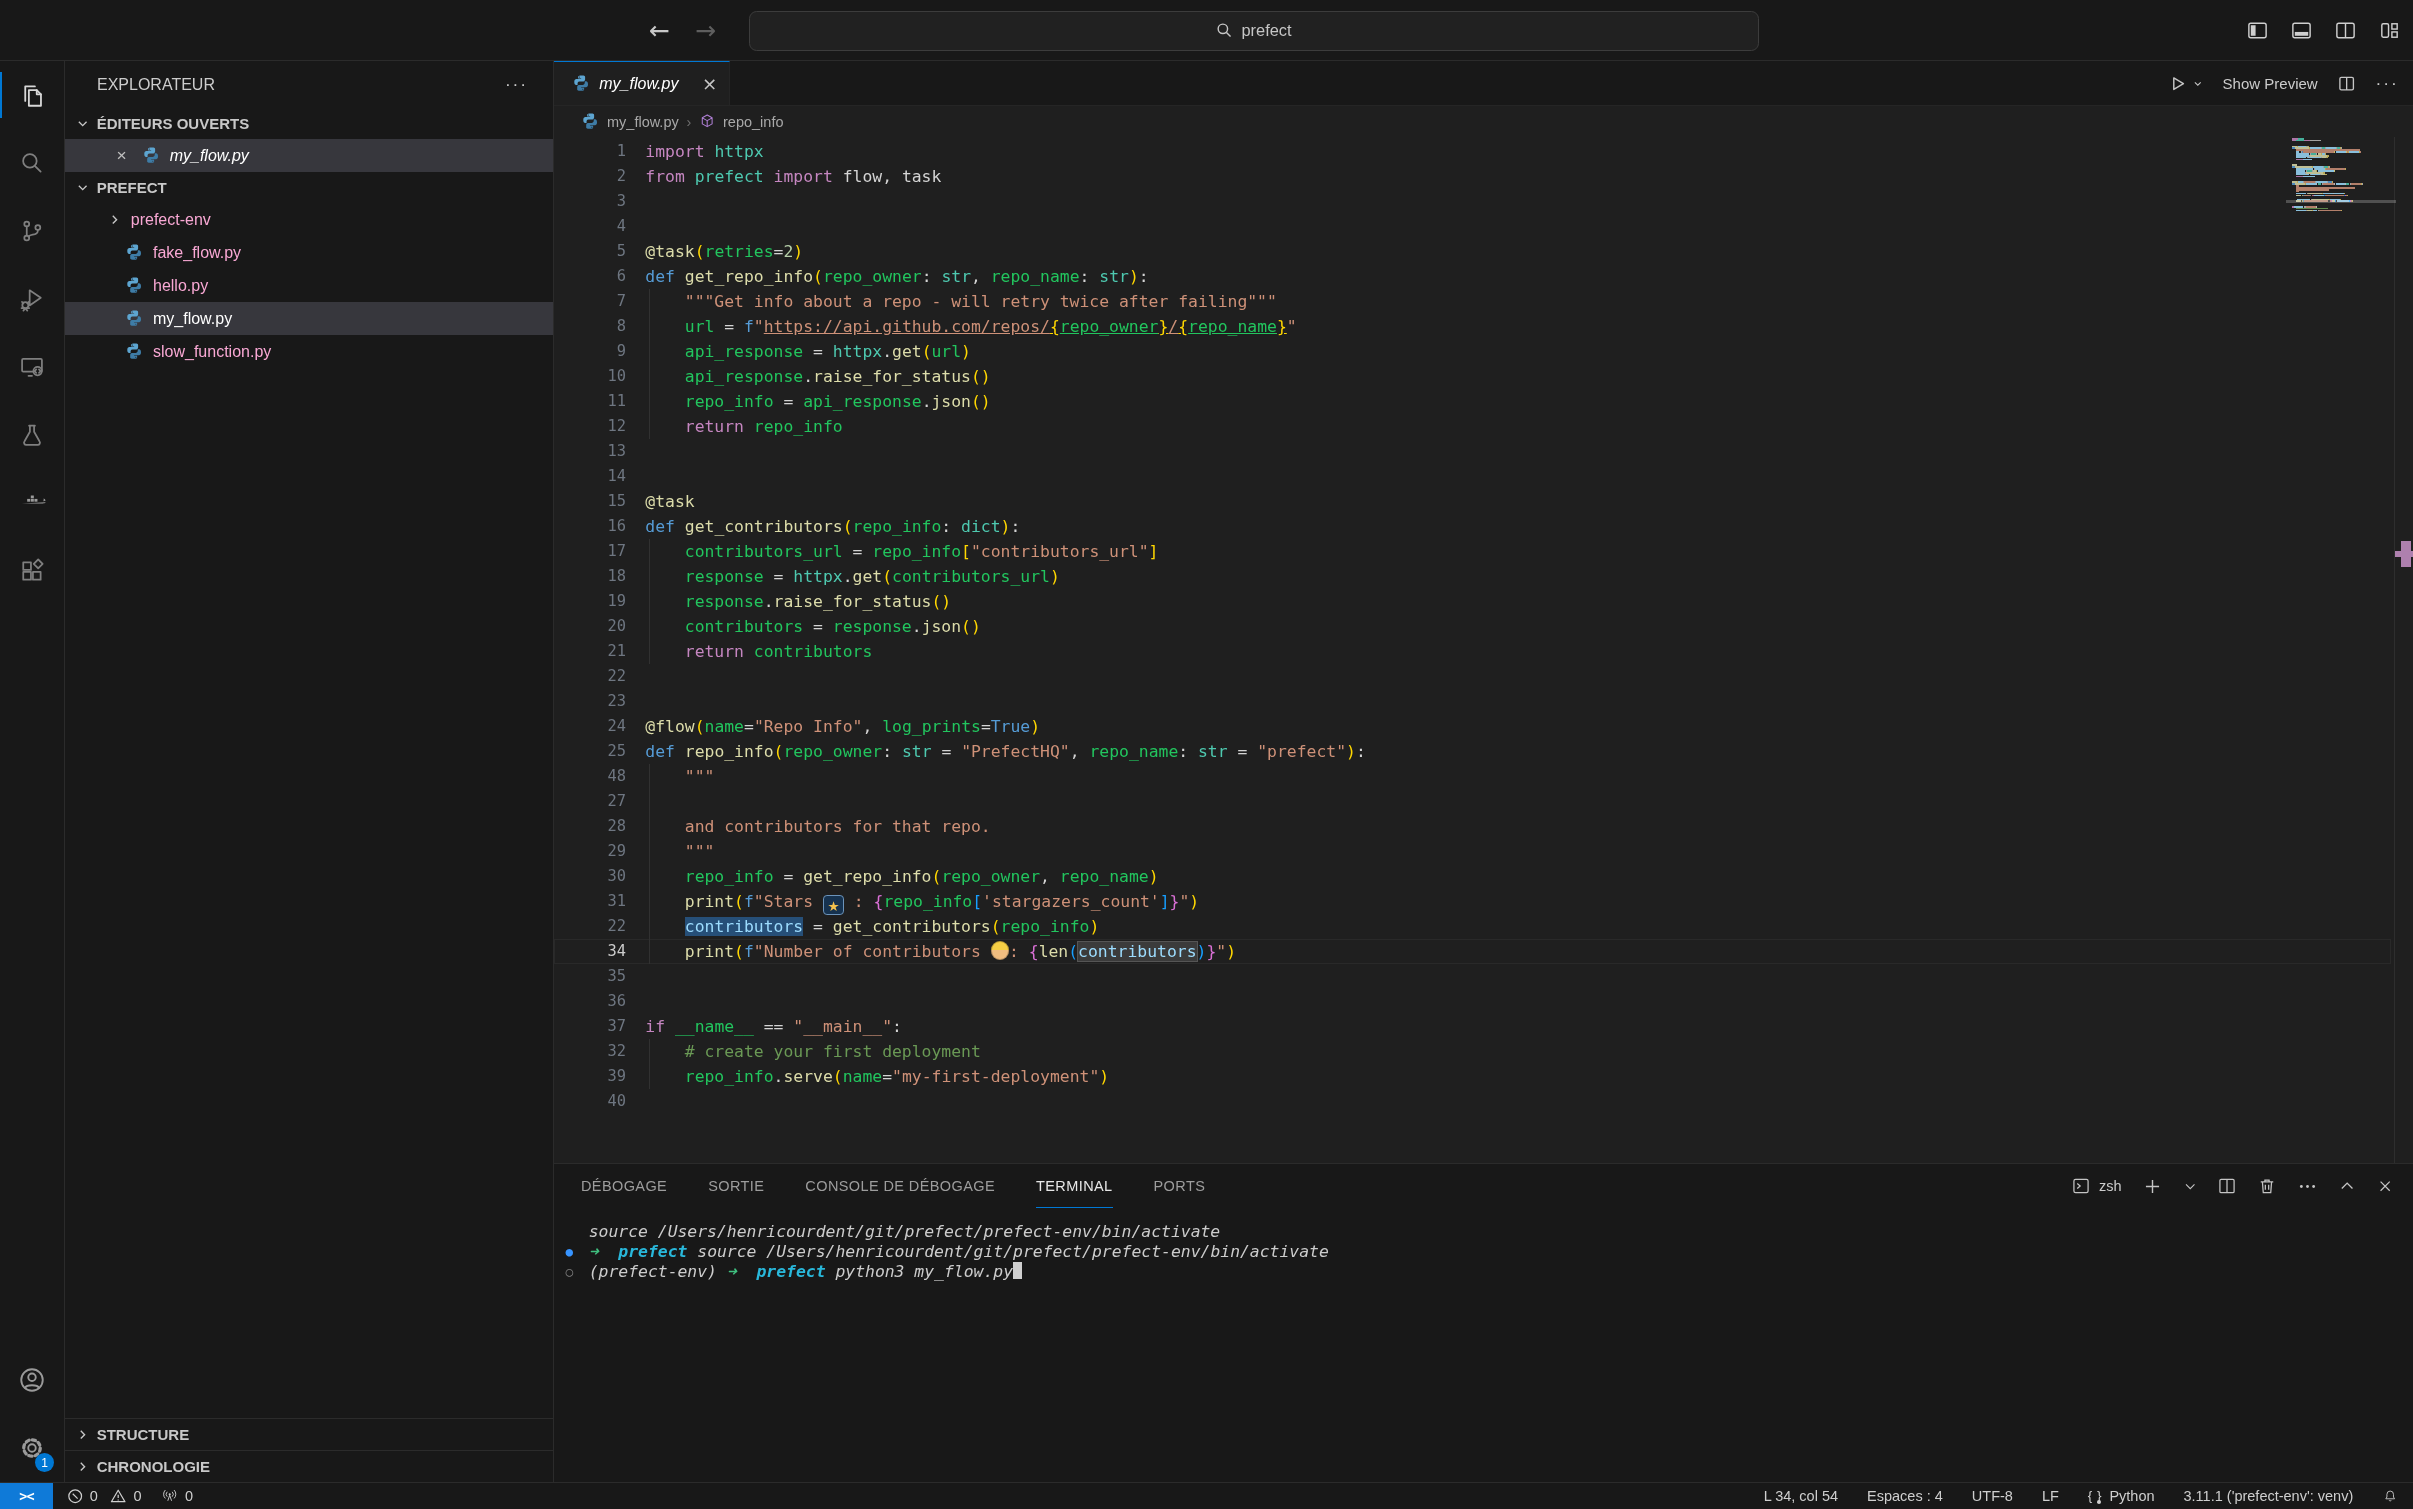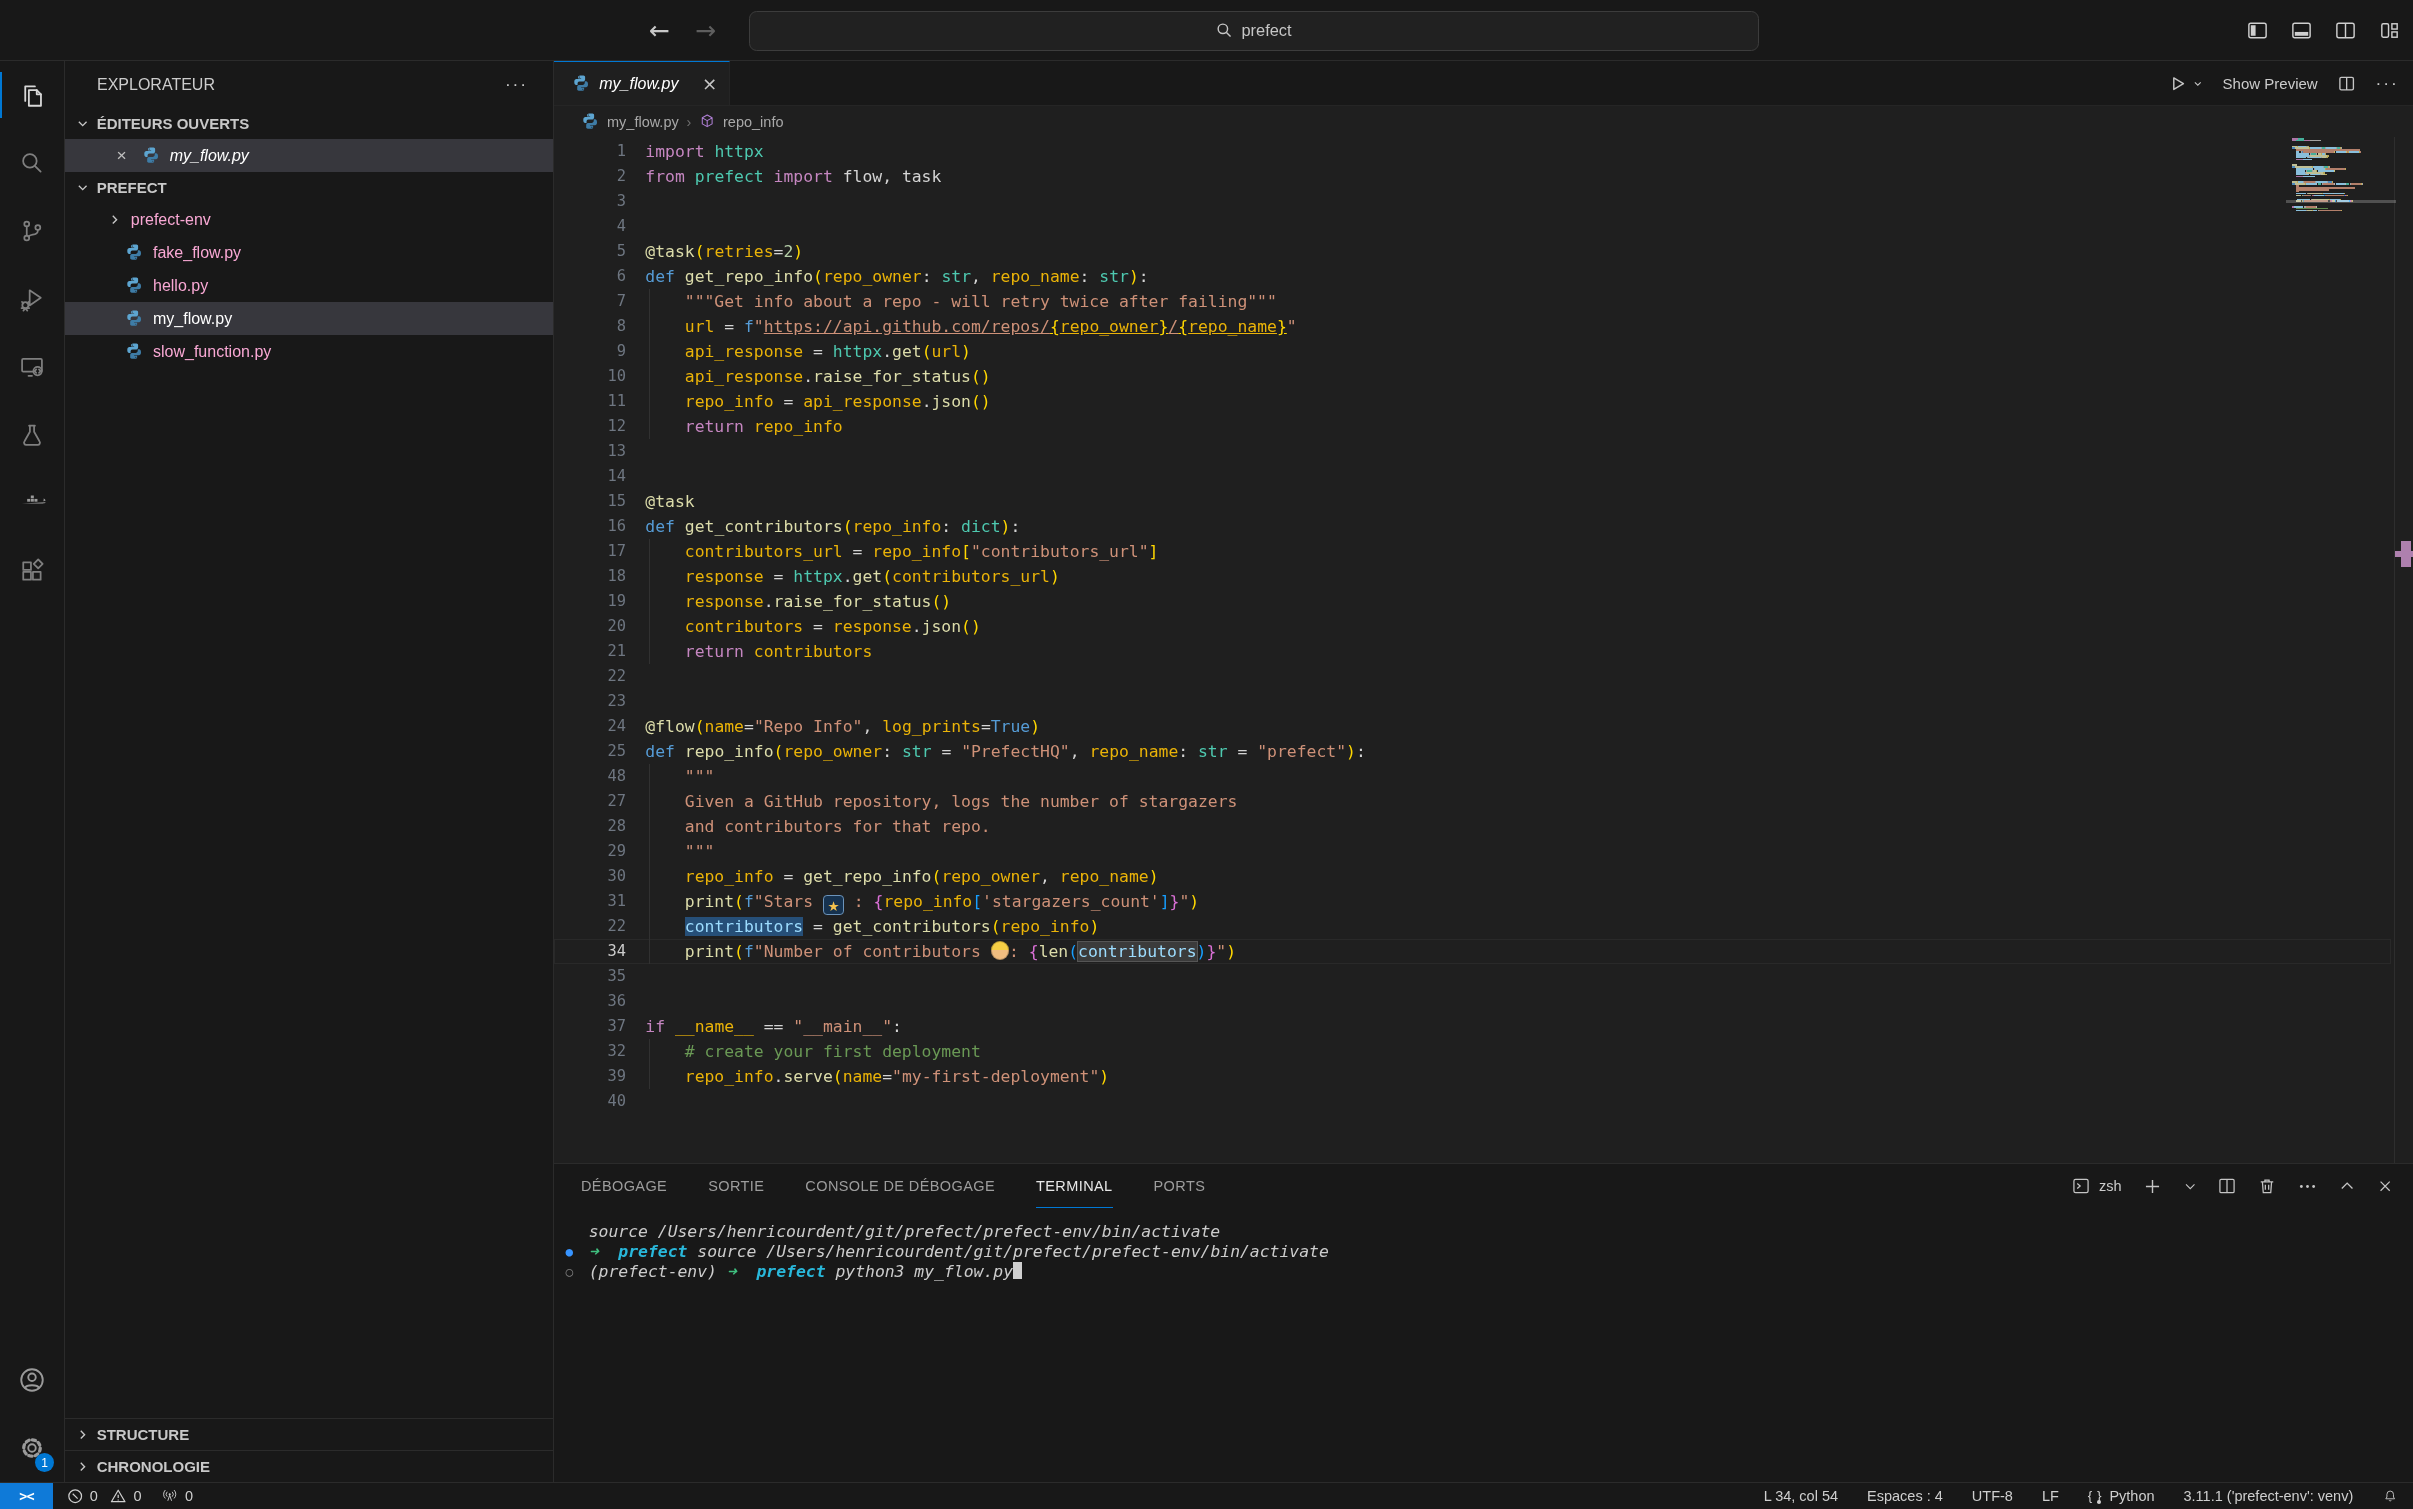--- a/index.html
+++ b/index.html
@@ -67,21 +67,21 @@
   .line { height:25px; position:relative; display:flex; white-space:pre;
     font-family:"DejaVu Sans Mono","Liberation Mono",monospace; font-size:16.4px; line-height:25px; }
   .line .ln { width:72px; text-align:right; color:#6e7681; flex:0 0 auto;
     font-size:15.4px; }
   .line .lc { margin-left:19.3px; }
   .line.cur .ln { color:#cccccc; }
   .line.cur::before { content:''; position:absolute; left:0; right:0; top:0; bottom:0; border:1px solid #292929; pointer-events:none; }
   .line.ind::after { content:''; position:absolute; left:95px; top:0; bottom:0; border-left:1px solid #313131; }
 
   .tok-kw{color:#c586c0} .tok-def{color:#569cd6} .tok-typ{color:#4ec9b0}
-  .tok-fn{color:#dcdcaa} .tok-var{color:#eab308} .tok-str{color:#ce9178}
+  .tok-fn{color:#dcdcaa} .tok-var{color:#22c55e} .tok-str{color:#ce9178}
   .tok-num{color:#b5cea8} .tok-com{color:#6a9955} .tok-pun{color:#d4d4d4}
   .tok-txt{color:#d4d4d4} .tok-b1{color:#ffd700} .tok-b2{color:#da70d6} .tok-b3{color:#179fff}
   .tok-u{text-decoration:underline}
   .tok-selB{color:#9cdcfe;background:#264f78}
   .tok-selG{color:#9cdcfe;background:rgba(97,97,97,.42);box-shadow:0 0 0 1px rgba(150,150,150,.45)}
   .emo-star{display:inline-block;width:21px;height:20px;line-height:20px;text-align:center;
     background:#16324f;border:1px solid #6b93ba;border-radius:3.9px;color:#f2c14e;font-size:13.5px;vertical-align:-3.9px;
     font-family:"DejaVu Sans",sans-serif;}
   .emo-worker{display:inline-block;width:18.3px;height:18.3px;border-radius:50%;vertical-align:-2.9px;
     background:linear-gradient(180deg,#f6cf45 0 46%,#f0bd80 46% 100%);box-shadow:inset 0 0 0 1px rgba(0,0,0,.25);}
@@ -442,21 +442,21 @@
             <div class="line ind"><span class="ln">17</span><span class="lc"><span class="tok-var">    contributors_url</span><span class="tok-pun"> = </span><span class="tok-var">repo_info</span><span class="tok-b1">[</span><span class="tok-str">"contributors_url"</span><span class="tok-b1">]</span></span></div>
             <div class="line ind"><span class="ln">18</span><span class="lc"><span class="tok-var">    response</span><span class="tok-pun"> = </span><span class="tok-typ">httpx</span><span class="tok-pun">.</span><span class="tok-fn">get</span><span class="tok-b1">(</span><span class="tok-var">contributors_url</span><span class="tok-b1">)</span></span></div>
             <div class="line ind"><span class="ln">19</span><span class="lc"><span class="tok-var">    response</span><span class="tok-pun">.</span><span class="tok-fn">raise_for_status</span><span class="tok-b1">()</span></span></div>
             <div class="line ind"><span class="ln">20</span><span class="lc"><span class="tok-var">    contributors</span><span class="tok-pun"> = </span><span class="tok-var">response</span><span class="tok-pun">.</span><span class="tok-fn">json</span><span class="tok-b1">()</span></span></div>
             <div class="line ind"><span class="ln">21</span><span class="lc"><span class="tok-kw">    return </span><span class="tok-var">contributors</span></span></div>
             <div class="line"><span class="ln">22</span><span class="lc"></span></div>
             <div class="line"><span class="ln">23</span><span class="lc"></span></div>
             <div class="line"><span class="ln">24</span><span class="lc"><span class="tok-fn">@flow</span><span class="tok-b1">(</span><span class="tok-var">name</span><span class="tok-pun">=</span><span class="tok-str">"Repo Info"</span><span class="tok-pun">, </span><span class="tok-var">log_prints</span><span class="tok-pun">=</span><span class="tok-def">True</span><span class="tok-b1">)</span></span></div>
             <div class="line"><span class="ln">25</span><span class="lc"><span class="tok-def">def </span><span class="tok-fn">repo_info</span><span class="tok-b1">(</span><span class="tok-var">repo_owner</span><span class="tok-pun">: </span><span class="tok-typ">str</span><span class="tok-pun"> = </span><span class="tok-str">"PrefectHQ"</span><span class="tok-pun">, </span><span class="tok-var">repo_name</span><span class="tok-pun">: </span><span class="tok-typ">str</span><span class="tok-pun"> = </span><span class="tok-str">"prefect"</span><span class="tok-b1">)</span><span class="tok-pun">:</span></span></div>
             <div class="line ind"><span class="ln">48</span><span class="lc"><span class="tok-str">    """</span></span></div>
-            <div class="line ind"><span class="ln">27</span><span class="lc"><span class="tok-str">    Given a GitHub repository, logs the number of stargazers</span></span></div>
+            <div class="line ind"><span class="ln">27</span></div>
             <div class="line ind"><span class="ln">28</span><span class="lc"><span class="tok-str">    and contributors for that repo.</span></span></div>
             <div class="line ind"><span class="ln">29</span><span class="lc"><span class="tok-str">    """</span></span></div>
             <div class="line ind"><span class="ln">30</span><span class="lc"><span class="tok-var">    repo_info</span><span class="tok-pun"> = </span><span class="tok-fn">get_repo_info</span><span class="tok-b1">(</span><span class="tok-var">repo_owner</span><span class="tok-pun">, </span><span class="tok-var">repo_name</span><span class="tok-b1">)</span></span></div>
             <div class="line ind"><span class="ln">31</span><span class="lc"><span class="tok-fn">    print</span><span class="tok-b1">(</span><span class="tok-def">f</span><span class="tok-str">"Stars </span><span class="emo-star">★</span><span class="tok-str"> : </span><span class="tok-b2">{</span><span class="tok-var">repo_info</span><span class="tok-b3">[</span><span class="tok-str">'stargazers_count'</span><span class="tok-b3">]</span><span class="tok-b2">}</span><span class="tok-str">"</span><span class="tok-b1">)</span></span></div>
             <div class="line ind"><span class="ln">22</span><span class="lc"><span class="tok-txt">    </span><span class="tok-selB">contributors</span><span class="tok-pun"> = </span><span class="tok-fn">get_contributors</span><span class="tok-b1">(</span><span class="tok-var">repo_info</span><span class="tok-b1">)</span></span></div>
             <div class="line ind cur"><span class="ln">34</span><span class="lc"><span class="tok-fn">    print</span><span class="tok-b1">(</span><span class="tok-def">f</span><span class="tok-str">"Number of contributors </span><span class="emo-worker"></span><span class="tok-str">: </span><span class="tok-b2">{</span><span class="tok-fn">len</span><span class="tok-b3">(</span><span class="tok-selG">contributors</span><span class="tok-b3">)</span><span class="tok-b2">}</span><span class="tok-str">"</span><span class="tok-b1">)</span></span></div>
             <div class="line"><span class="ln">35</span><span class="lc"></span></div>
             <div class="line"><span class="ln">36</span><span class="lc"></span></div>
             <div class="line"><span class="ln">37</span><span class="lc"><span class="tok-kw">if </span><span class="tok-var">__name__</span><span class="tok-pun"> == </span><span class="tok-str">"__main__"</span><span class="tok-pun">:</span></span></div>
             <div class="line ind"><span class="ln">32</span><span class="lc"><span class="tok-com">    # create your first deployment</span></span></div>

